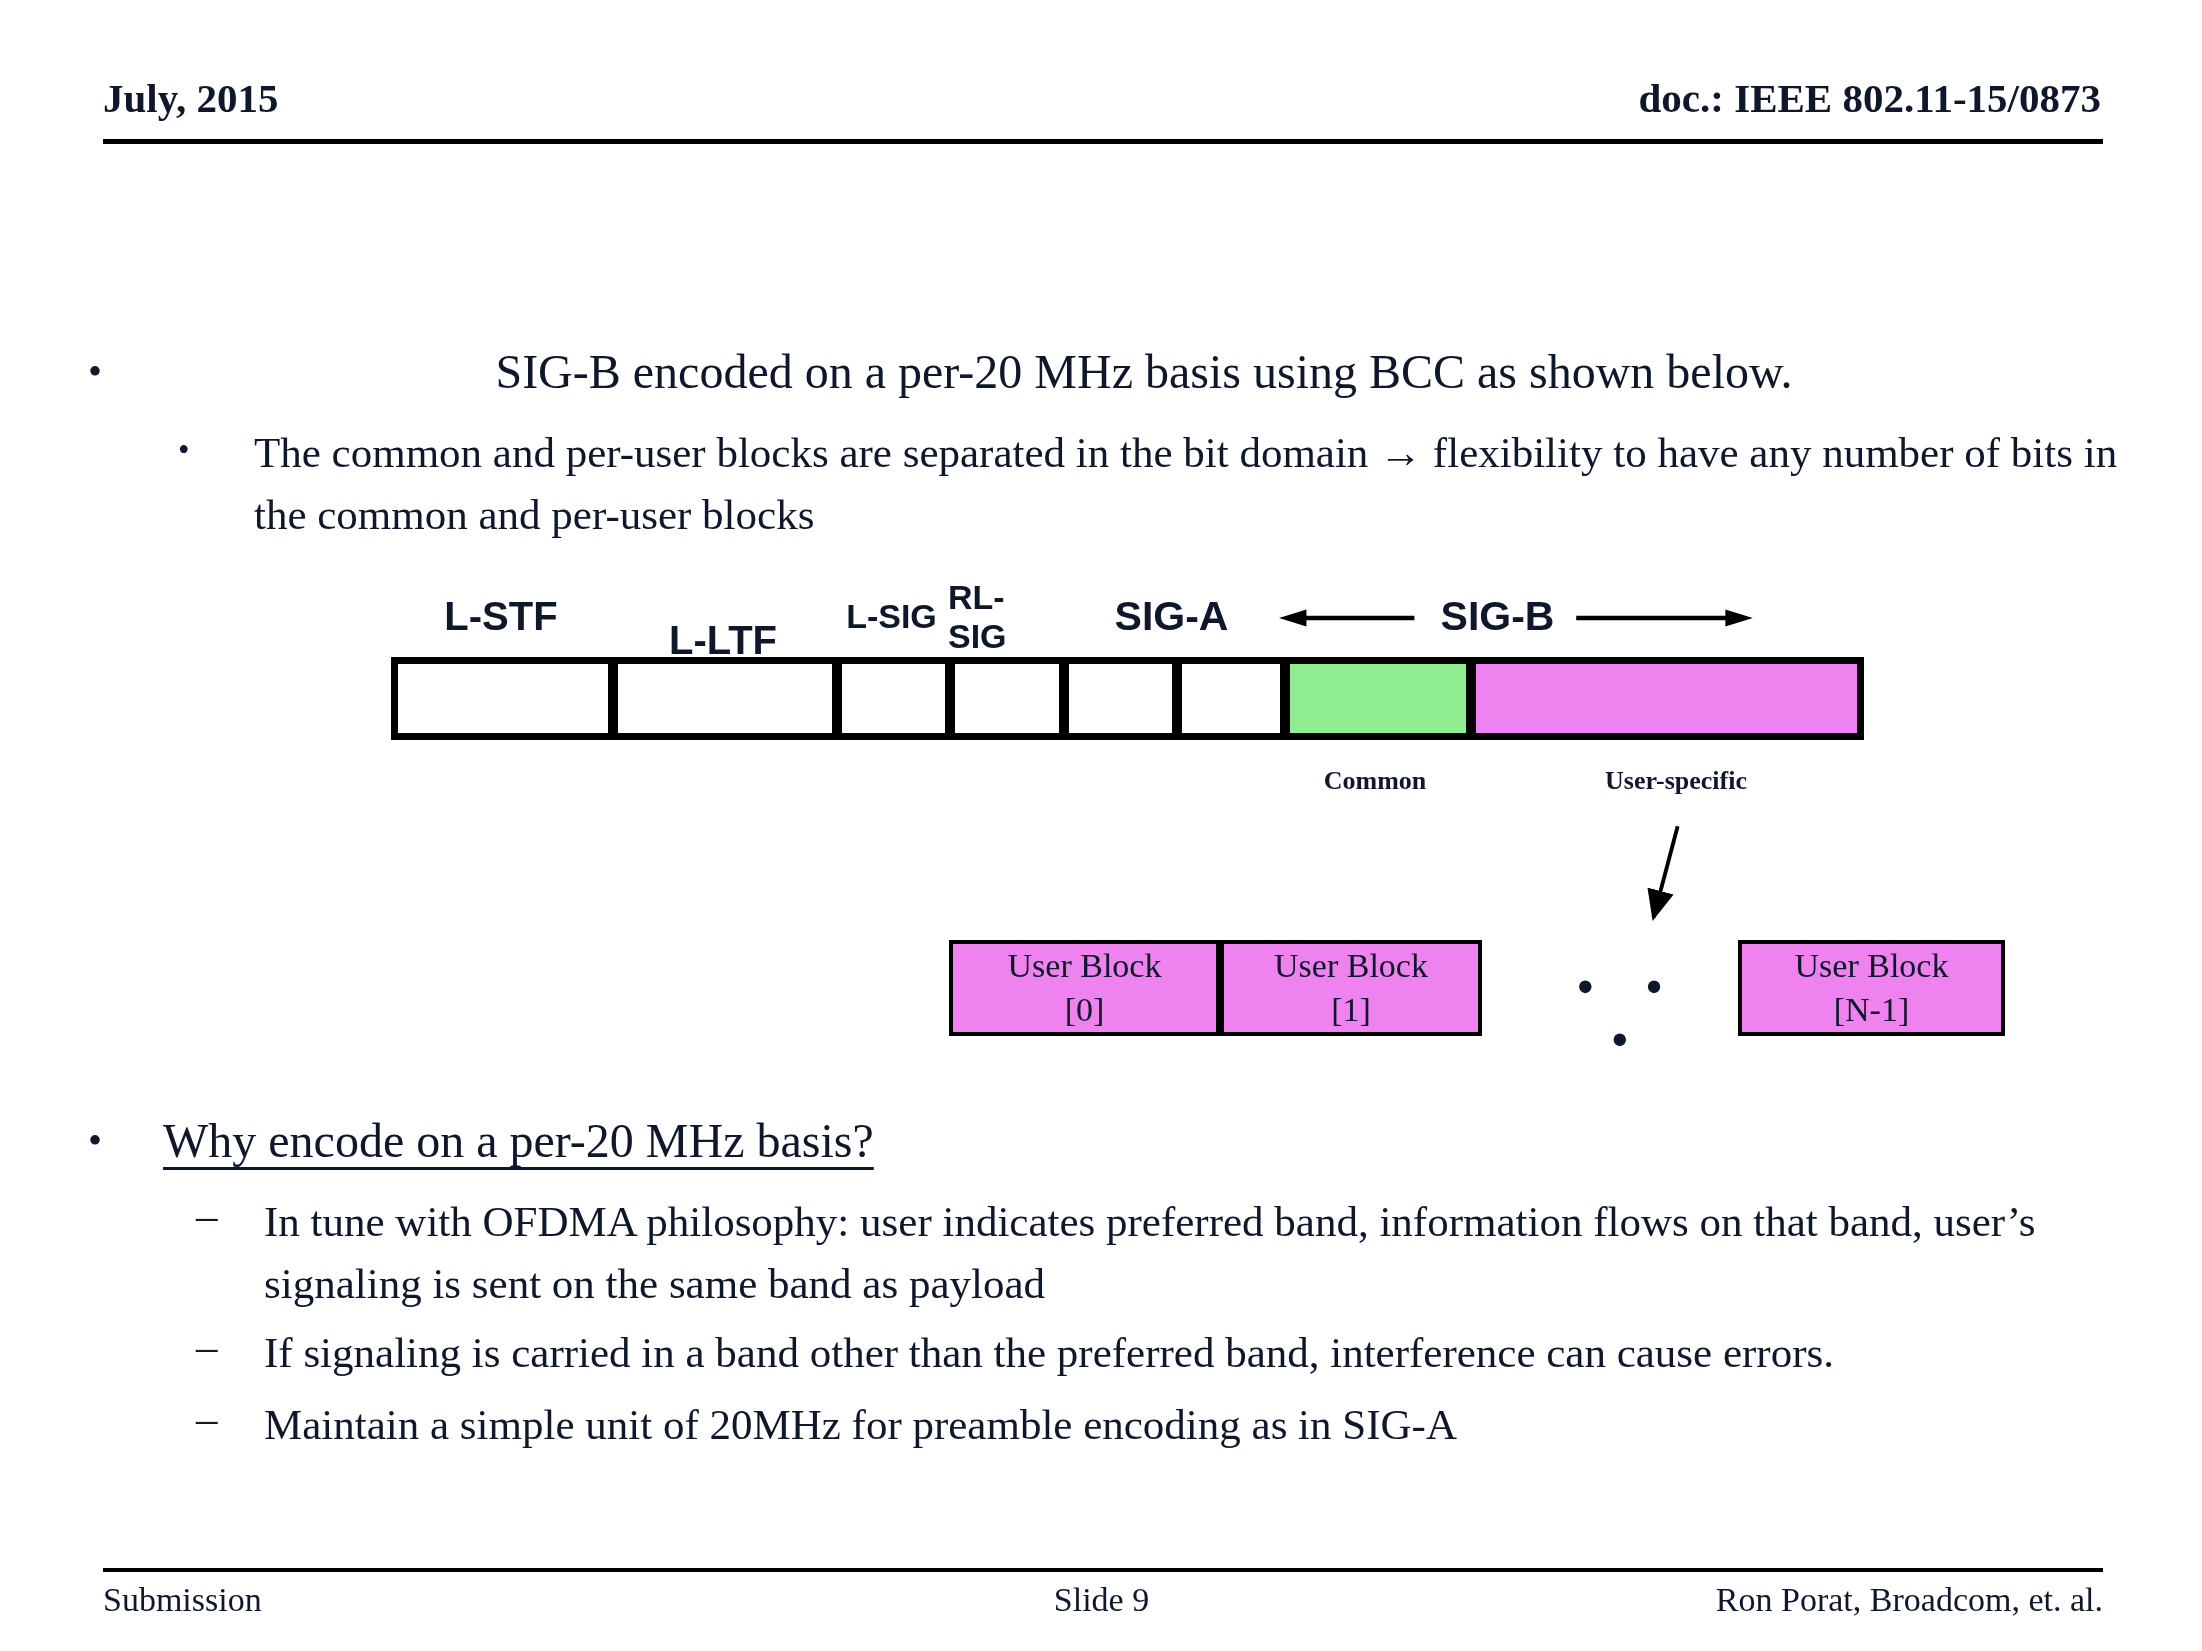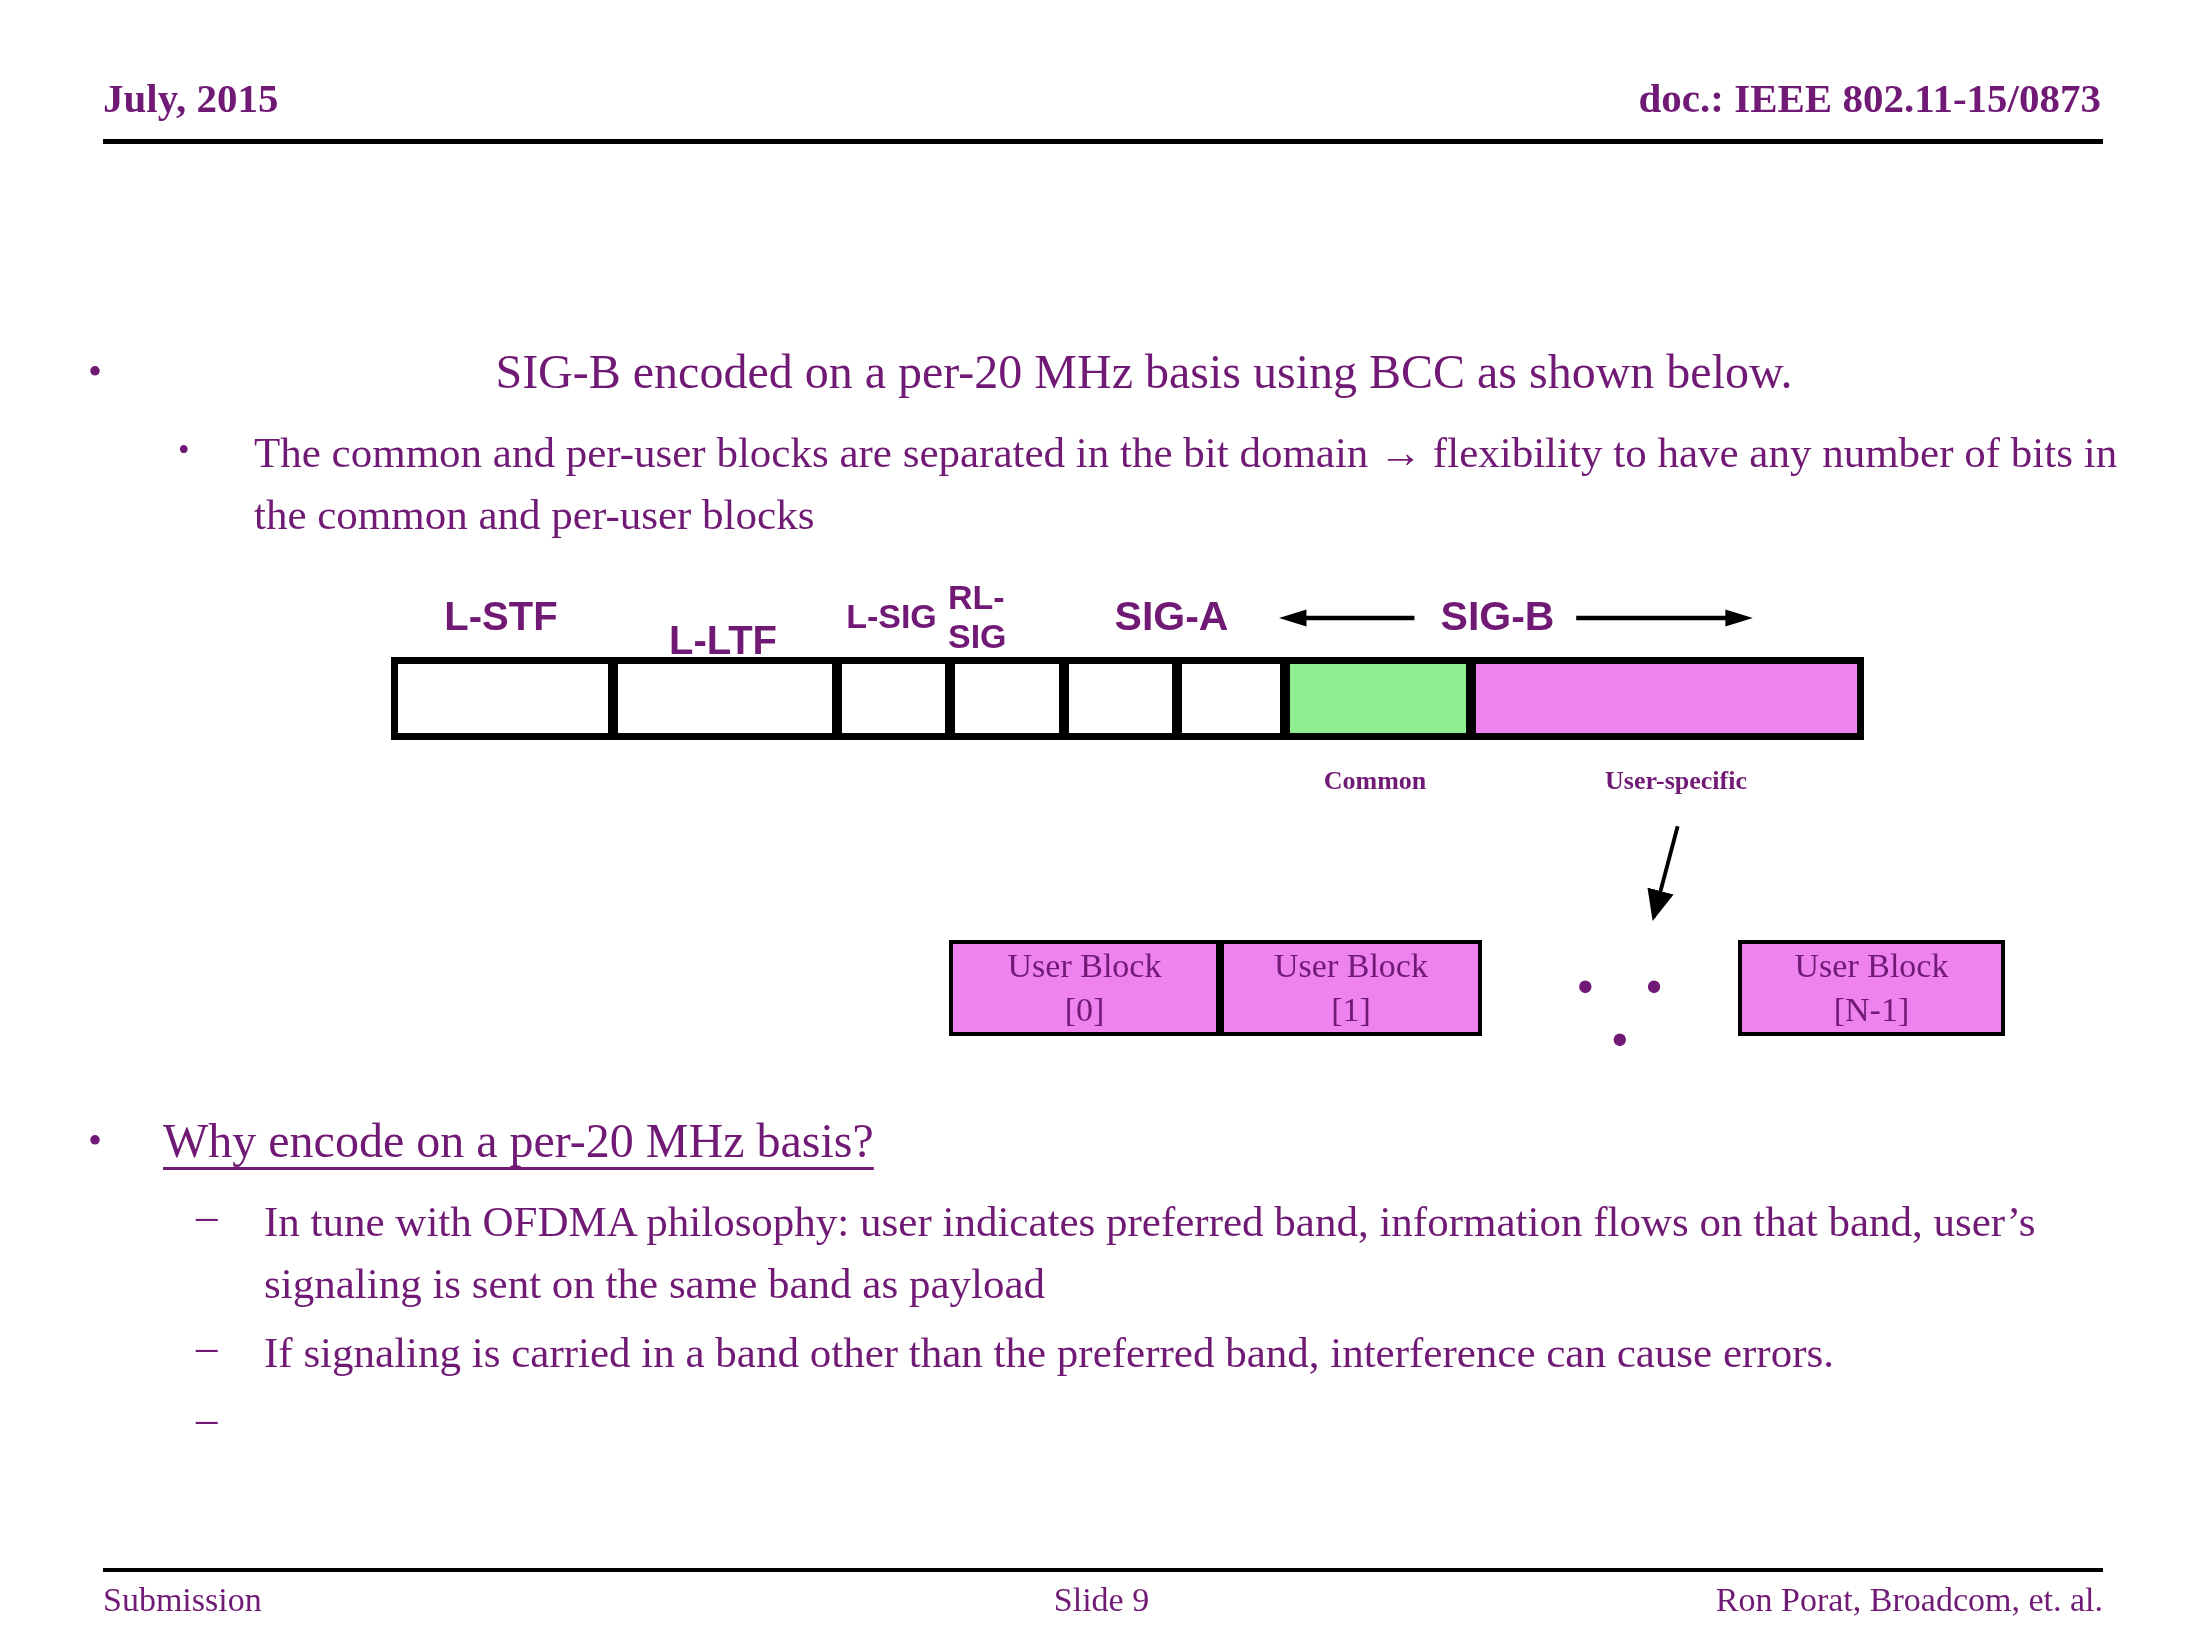--- a/index.html
+++ b/index.html
@@ -1,21 +1,21 @@
 <!DOCTYPE html>
 <html style="font-size:13.8px"><head>
 <meta charset="utf-8">
 <style>
   html, body { margin: 0; padding: 0; background: #ffffff; }
   .slide {
     position: relative;
     width: 2203px;
     height: 1652px;
     background: #ffffff;
-    color: #701a75;
+    color: #0f172a;
     font-family: "Liberation Serif", "DejaVu Serif", serif;
     overflow: hidden;
   }
 
   
   .hdr-left  { position: absolute; left: 103px;  top: 74px; font-size: 41px; font-weight: bold; }
   .hdr-right { position: absolute; right: 102px; top: 74px; font-size: 41px; font-weight: bold; }
   .hdr-rule  { position: absolute; left: 103px; right: 100px; top: 139px; height: 5.2px; background: #000; }
 
   
@@ -147,20 +147,21 @@
     <span class="uline">Why encode on a per-20 MHz basis?</span>
   </div>
 
   <div class="marker mdash" style="left:196px; top:1191px;">–</div>
   <div class="t50" style="left:264px; top:1191px; width:1863px;">In tune with OFDMA philosophy: user indicates preferred band, information flows on that band, user’s signaling is sent on the same band as payload</div>
 
   <div class="marker mdash" style="left:196px; top:1322px;">–</div>
   <div class="t50 nowrap" style="left:264px; top:1322px;">If signaling is carried in a band other than the preferred band, interference can cause errors.</div>
 
   <div class="marker mdash" style="left:196px; top:1394px;">–</div>
+  <div class="t50 nowrap" style="left:264px; top:1394px;">Maintain a simple unit of 20MHz for preamble encoding as in SIG-A</div>
 
   <div class="ftr-rule"></div>
   <div class="ftr-left">Submission</div>
   <div class="ftr-center">Slide 9</div>
   <div class="ftr-right">Ron Porat, Broadcom, et. al.</div>
 
 </div>
 
 
 </body></html>

